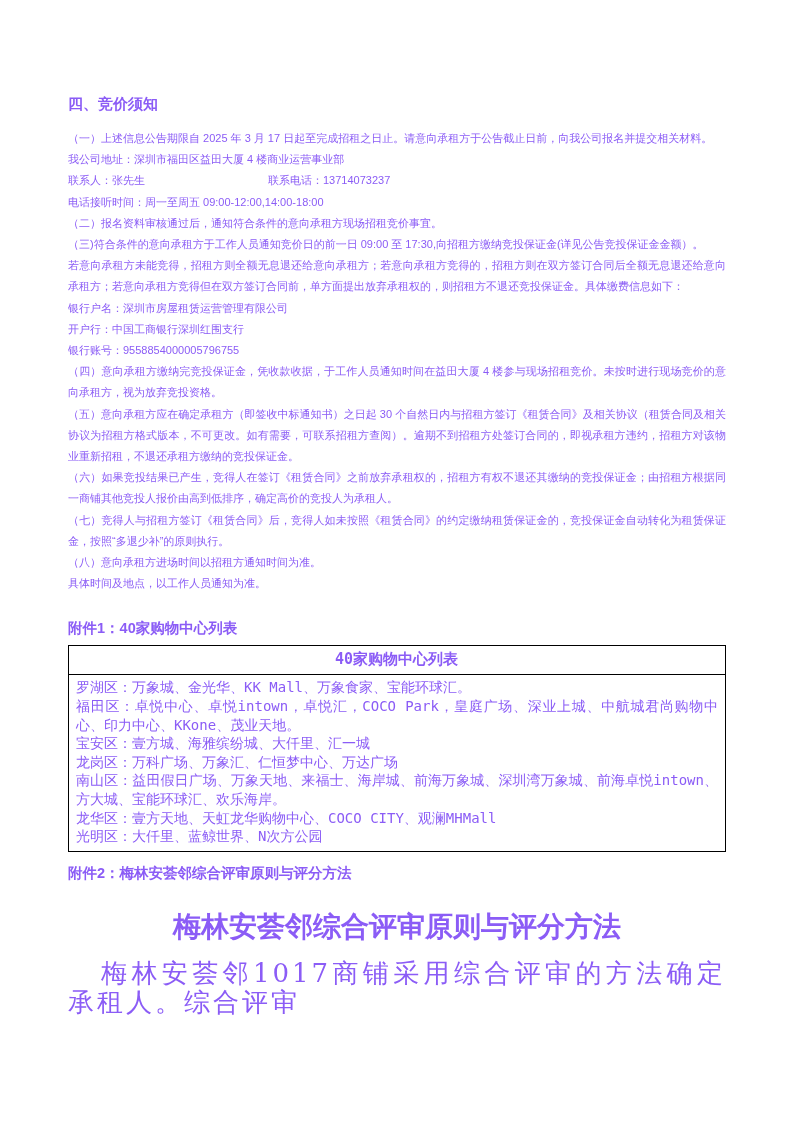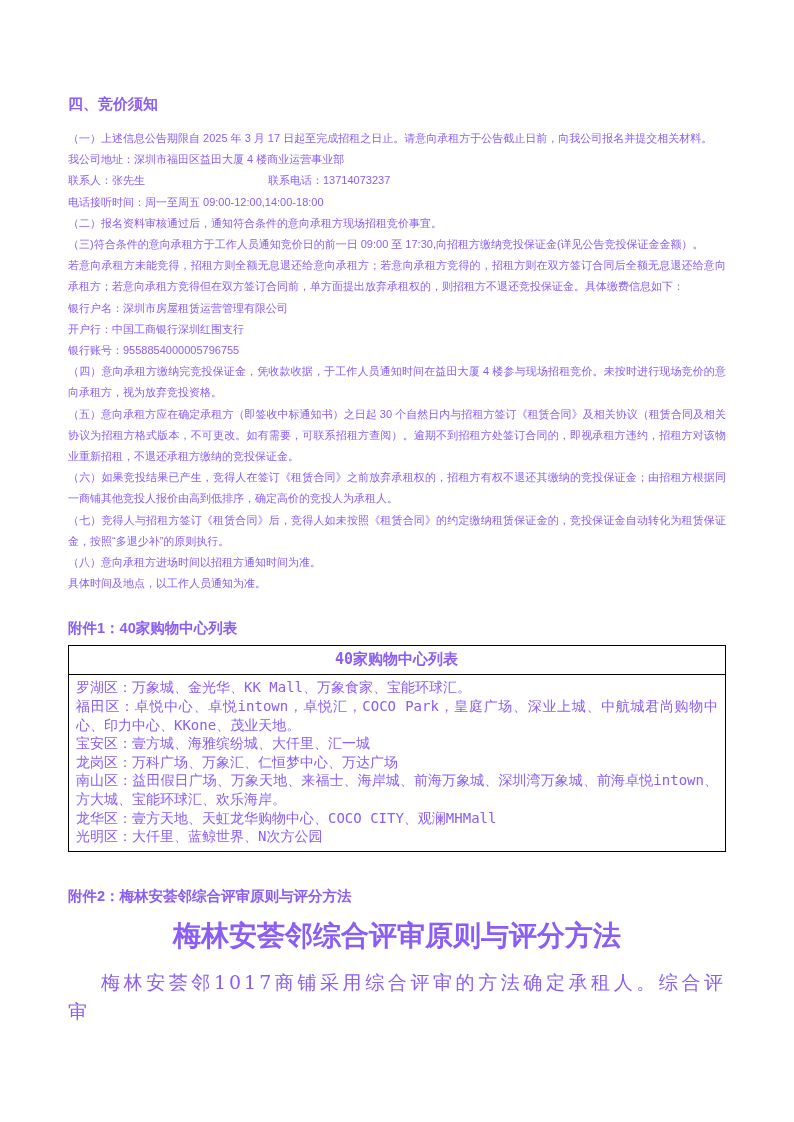--- a/index.html
+++ b/index.html
@@ -53,32 +53,32 @@
     padding: 4px 3px 5px 2px;
   }
   table.mall-table td {
     padding: 3px 7px 5px 7px;
   }
   .mall-row {
     font-size: 14px;
     line-height: 18.6px;
     text-align: justify;
   }
-  .att2 { margin-top: 35px; }
+  .att2 { margin-top: 12px; }
   .big-title {
-    margin: 11px 0 0 0;
+    margin: 25px 0 0 0;
     font-size: 28px;
     font-weight: 700;
     line-height: 38px;
     text-align: center;
     font-family: "Liberation Sans", "DejaVu Sans", sans-serif;
   }
   .intro {
     margin: 13px 0 0 0;
-    font-size: 19px;
+    font-size: 26px;
     line-height: 29px;
     letter-spacing: 3px;
     text-indent: 33px;
     text-align: justify;
     font-family: "DejaVu Serif", "Liberation Serif", serif;
   }
 </style>
 </head>
 <body>
 

